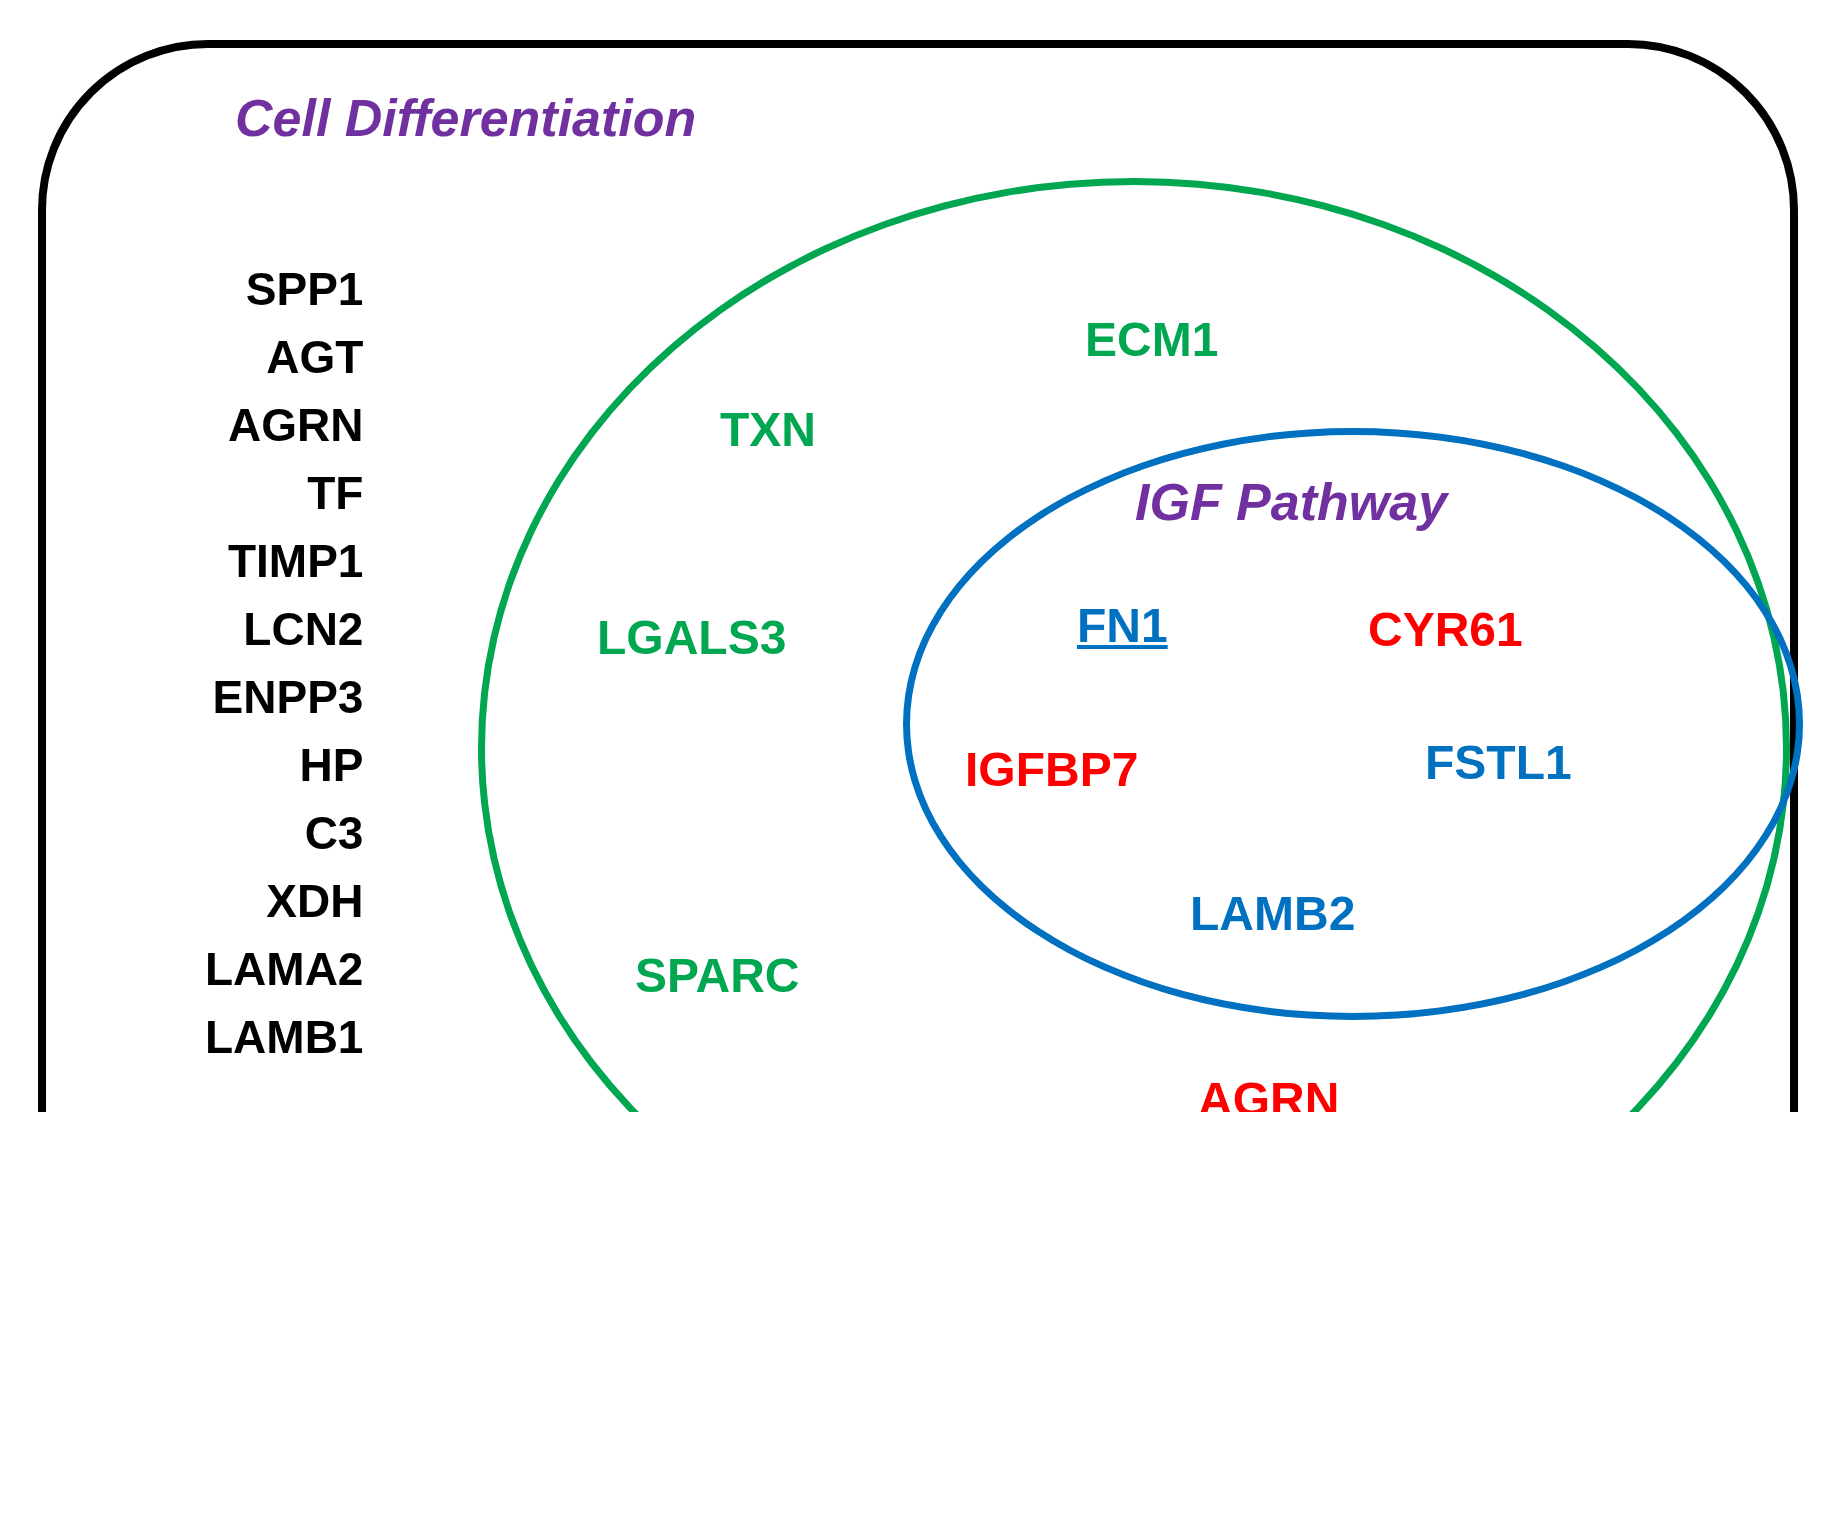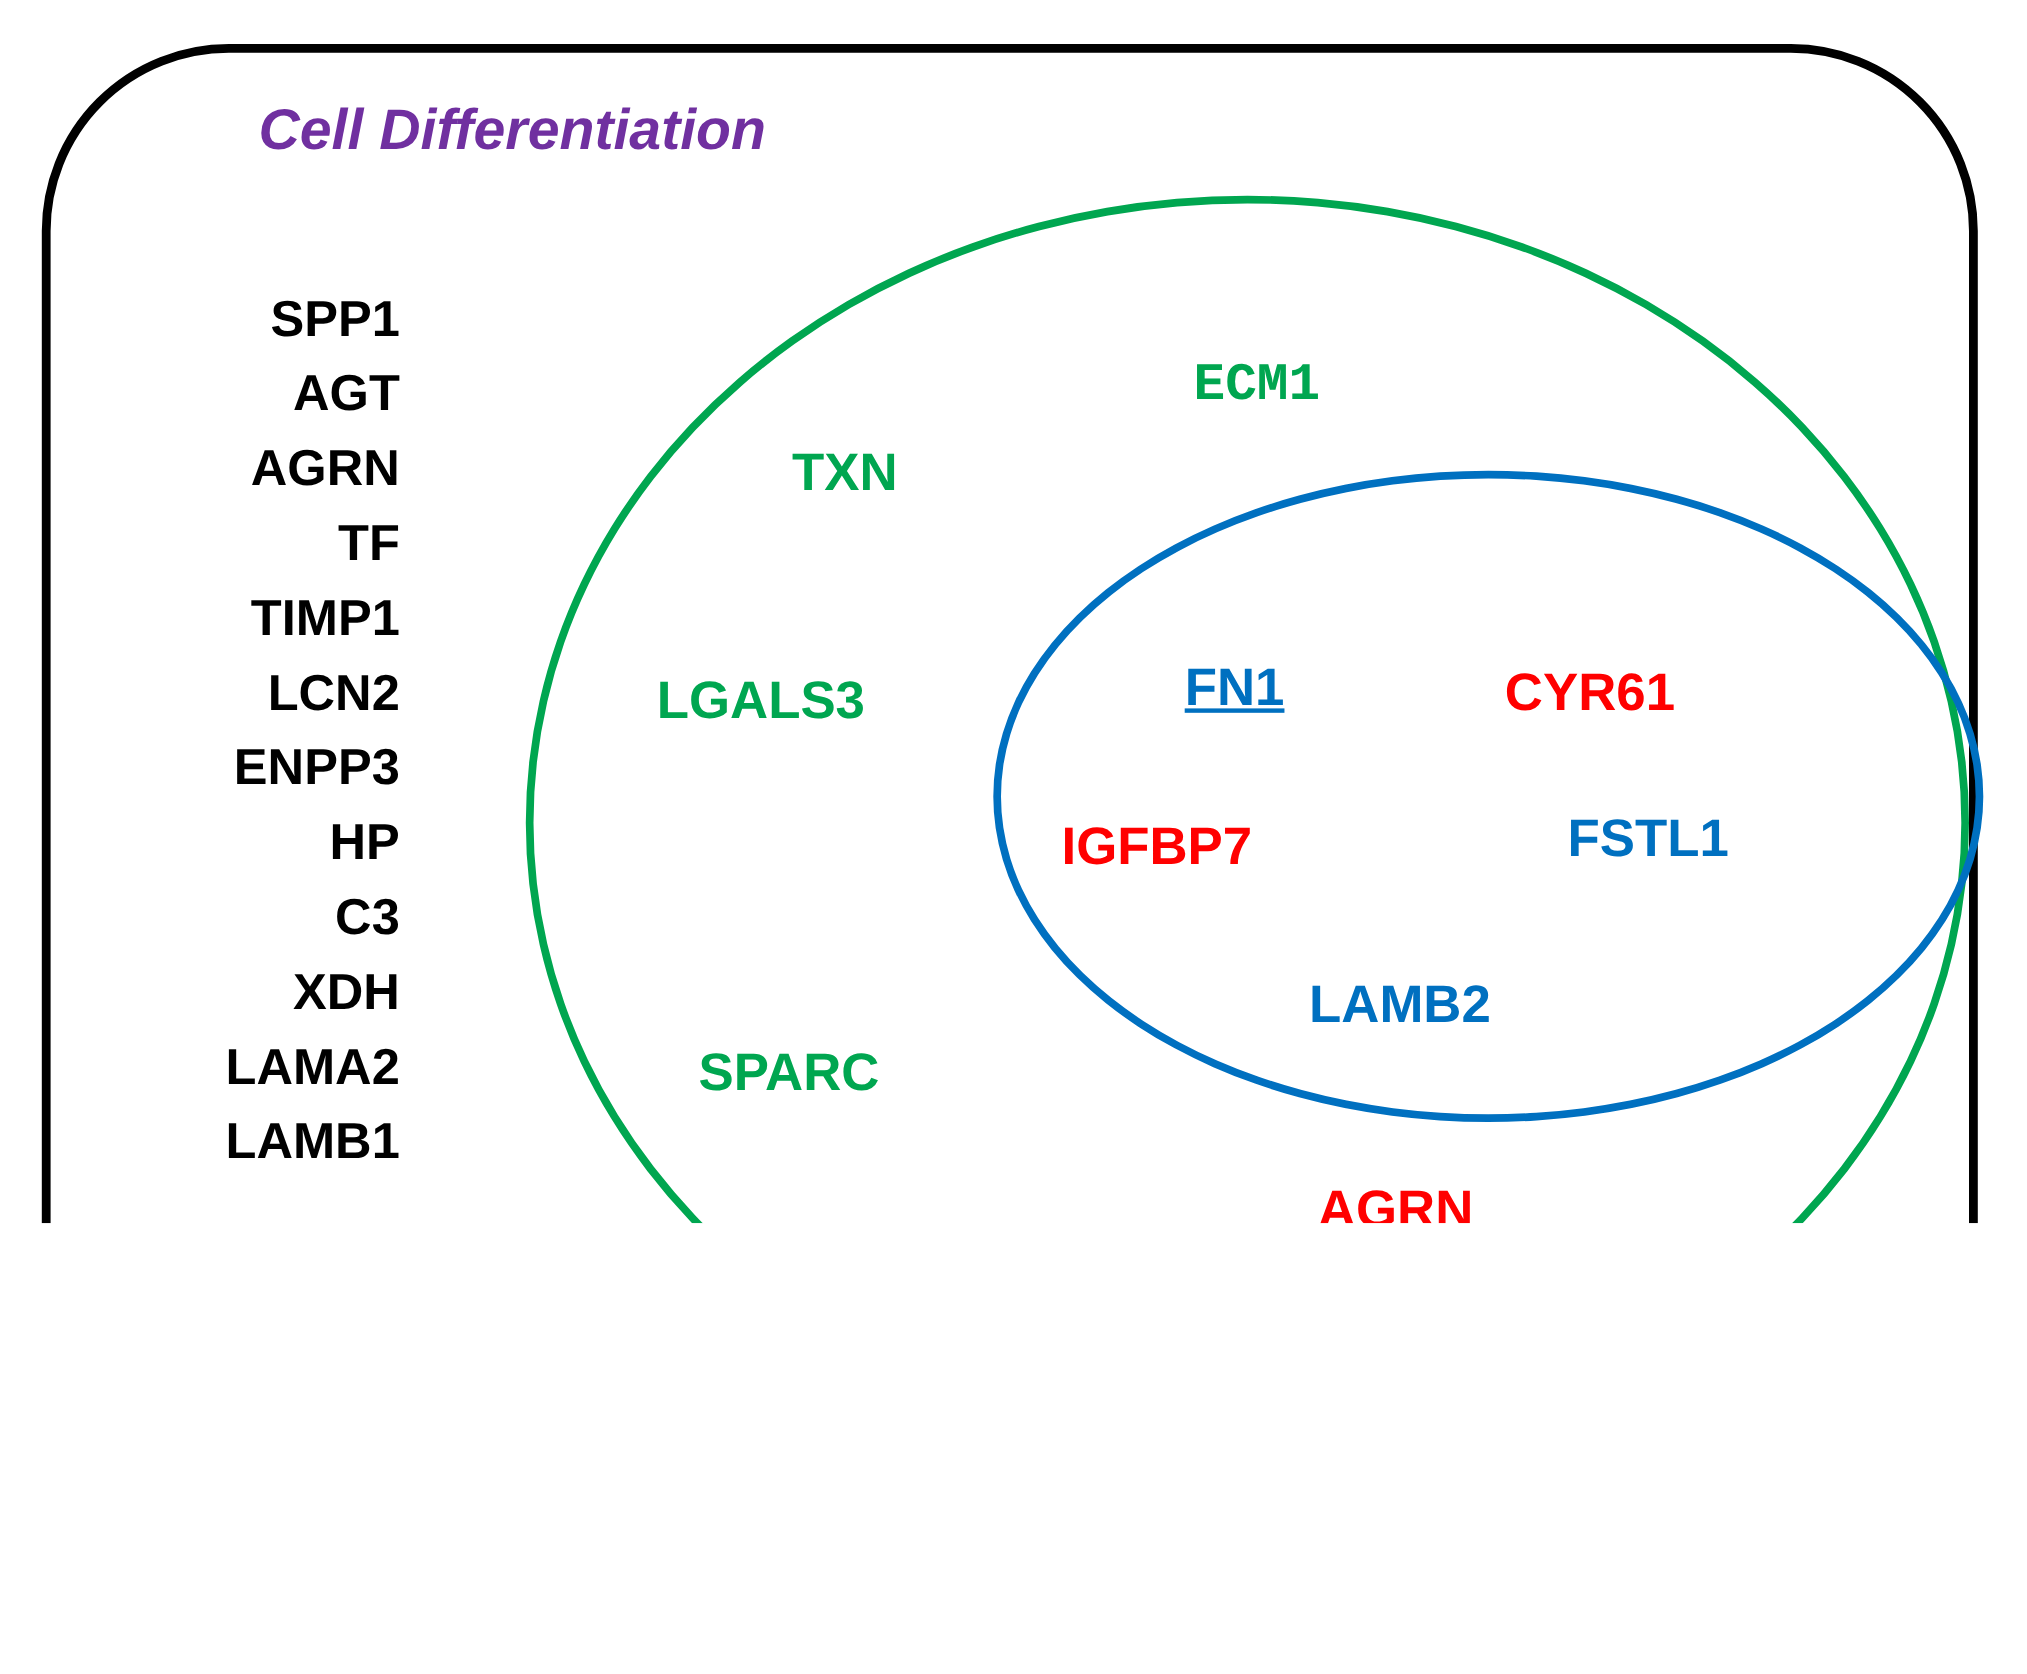--- a/index.html
+++ b/index.html
@@ -76,21 +76,21 @@
   .gene-label {
     position: absolute;
     font-weight: bold;
     font-size: 48px;
     white-space: nowrap;
   }
   .gene-label.green { color: var(--green, #00A650); }
   .gene-label.blue  { color: var(--blue, #0070C0); }
   .gene-label.red   { color: var(--red, #FF0000); }
 
-  .pos-ecm1   { left: 1085px; top: 324px; font-family: Liberation Mono, monospace; }
+  .pos-ecm1   { left: 1085px; top: 312px; }
   .pos-txn    { left: 720px;  top: 402px; }
   .pos-lgals3 { left: 597px;  top: 610px; }
   .pos-sparc  { left: 635px;  top: 948px; }
 
   .pos-fn1    { left: 1077px; top: 598px; text-decoration: underline; }
   .pos-cyr61  { left: 1368px; top: 602px; }
   .pos-igfbp7 { left: 965px;  top: 742px; }
   .pos-fstl1  { left: 1425px; top: 735px; }
   .pos-lamb2  { left: 1190px; top: 886px; }
   .pos-agrn-red { left: 1198px; top: 1072px; }
@@ -123,20 +123,21 @@
 
 
   <div class="gene-label green pos-ecm1">ECM1</div>
   <div class="gene-label green pos-txn">TXN</div>
   <div class="gene-label green pos-lgals3">LGALS3</div>
   <div class="gene-label green pos-sparc">SPARC</div>
   <div class="gene-label red pos-agrn-red">AGRN</div>
 
   <div class="ellipse blue"></div>
 
+  <div class="set-title title-igf">IGF Pathway</div>
 
   <div class="gene-label blue pos-fn1">FN1</div>
   <div class="gene-label blue pos-fstl1">FSTL1</div>
   <div class="gene-label blue pos-lamb2">LAMB2</div>
   <div class="gene-label red pos-cyr61">CYR61</div>
   <div class="gene-label red pos-igfbp7">IGFBP7</div>
 
 </div>
 
 </body></html>

